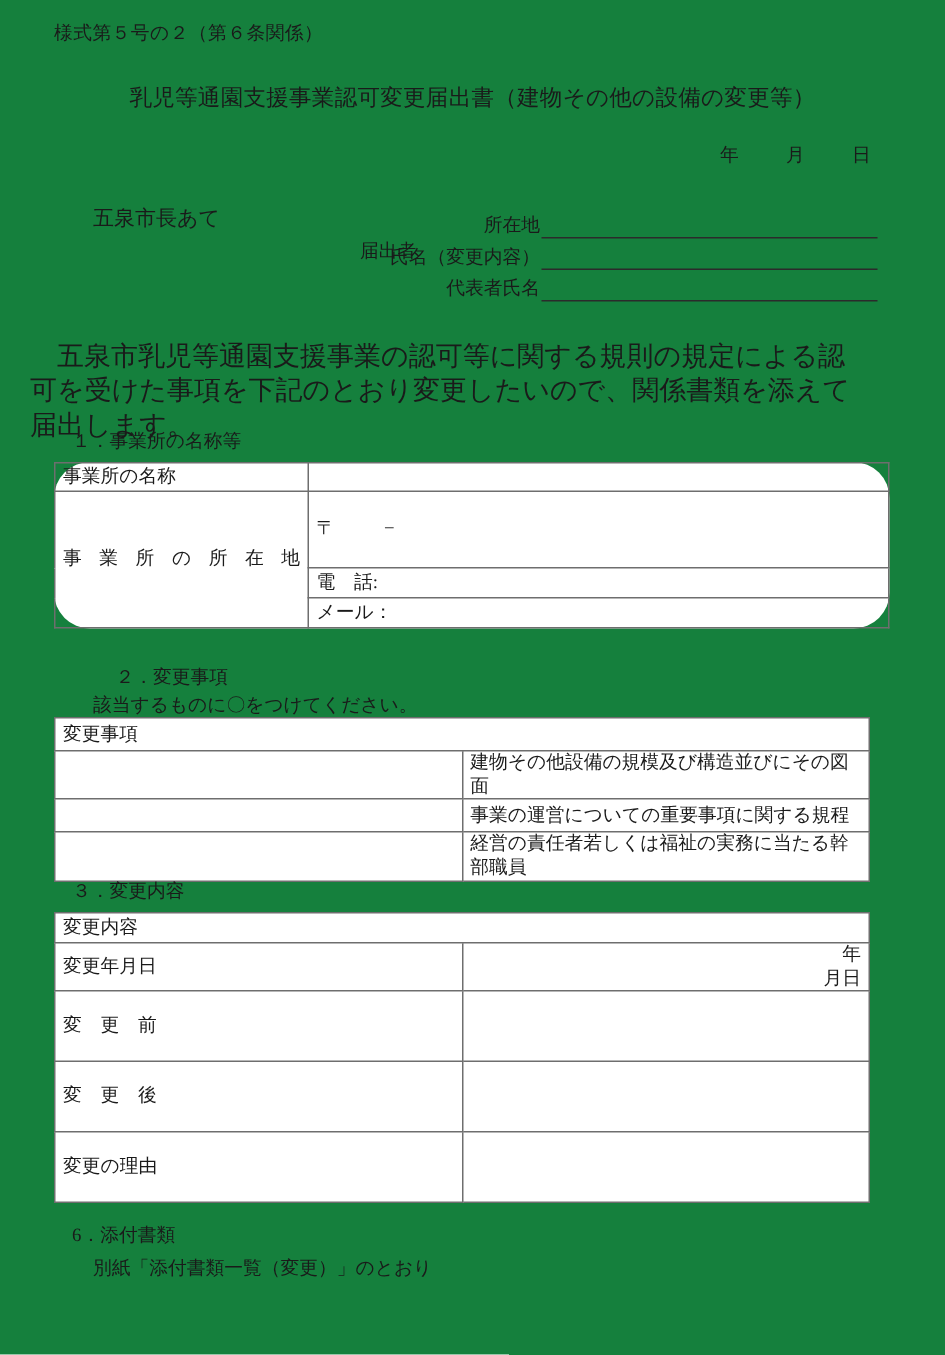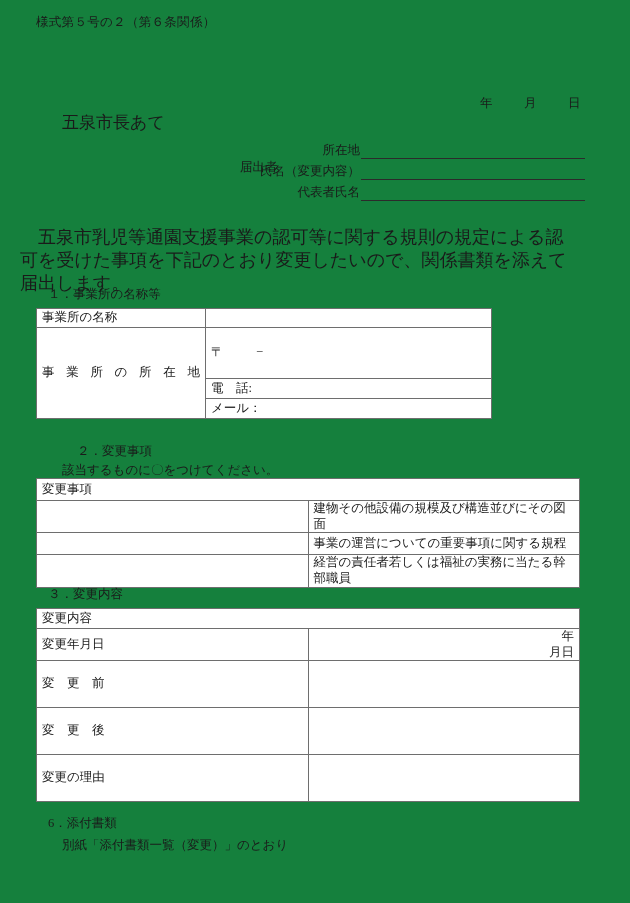--- a/index.html
+++ b/index.html
@@ -43,22 +43,22 @@
   
   .date-line {
     left: 480px; top: 95px;
     font-size: 12.5px;
   }
   .date-line span { display: inline-block; }
   .date-line .y { width: 44px; }
   .date-line .m { width: 44px; }
 
   .addressee {
-    left: 62px; top: 111px;
-    font-size: 17px;
+    left: 62px; top: 137px;
+    font-size: 14px;
   }
 
   
   .submitter-wrap {
     position: absolute;
     left: 230px; top: 138px;
     width: 355px;
     font-size: 12.5px;
   }
   .submitter-row {
@@ -124,21 +124,21 @@
     line-height: 1.25;
   }
   .spread {
     display: block;
     text-align: justify;
     text-align-last: justify;
   }
   .ctr { text-align: left; margin-top: 44px; }
 
   
-  #tbl-office { left: 36px; top: 308px; width: 456px; }
+  #tbl-office { left: 36px; top: 308px; width: 557px; border-radius: 24px; }
   #tbl-office .c1 { width: 158px; }
   #tbl-office .r-name { height: 19px; }
   #tbl-office .r-zip  { height: 51px; vertical-align: top; padding-top: 3px; }
   #tbl-office .r-tel  { height: 20px; }
   #tbl-office .r-mail { height: 20px; }
   .zipline { display: inline-block; }
   .zipline .mark { display: inline-block; width: 45px; }
 
   
   #tbl-items { left: 36px; top: 478px; width: 544px; }
@@ -156,20 +156,21 @@
   .datecells .y { width: 59px; }
   .datecells .m { width: 60px; }
 </style>
 </head>
 <body>
 
 <div class="page">
 
   <div class="abs form-no">様式第５号の２（第６条関係）</div>
 
+  <div class="abs doc-title">乳児等通園支援事業認可変更届出書（建物その他の設備の変更等）</div>
 
   <div class="abs date-line">
     <span class="y">年</span><span class="m">月</span><span class="d">日</span>
   </div>
 
   <div class="abs addressee">五泉市長あて</div>
 
   <div class="submitter-label">届出者</div>
 
   <div class="submitter-wrap">

